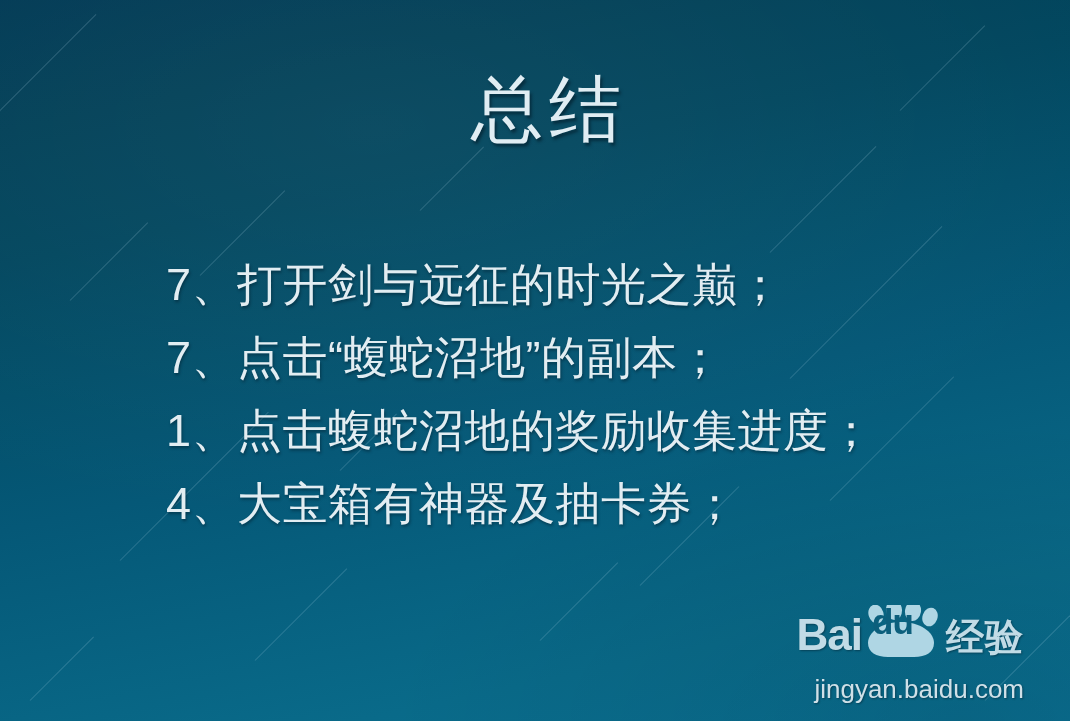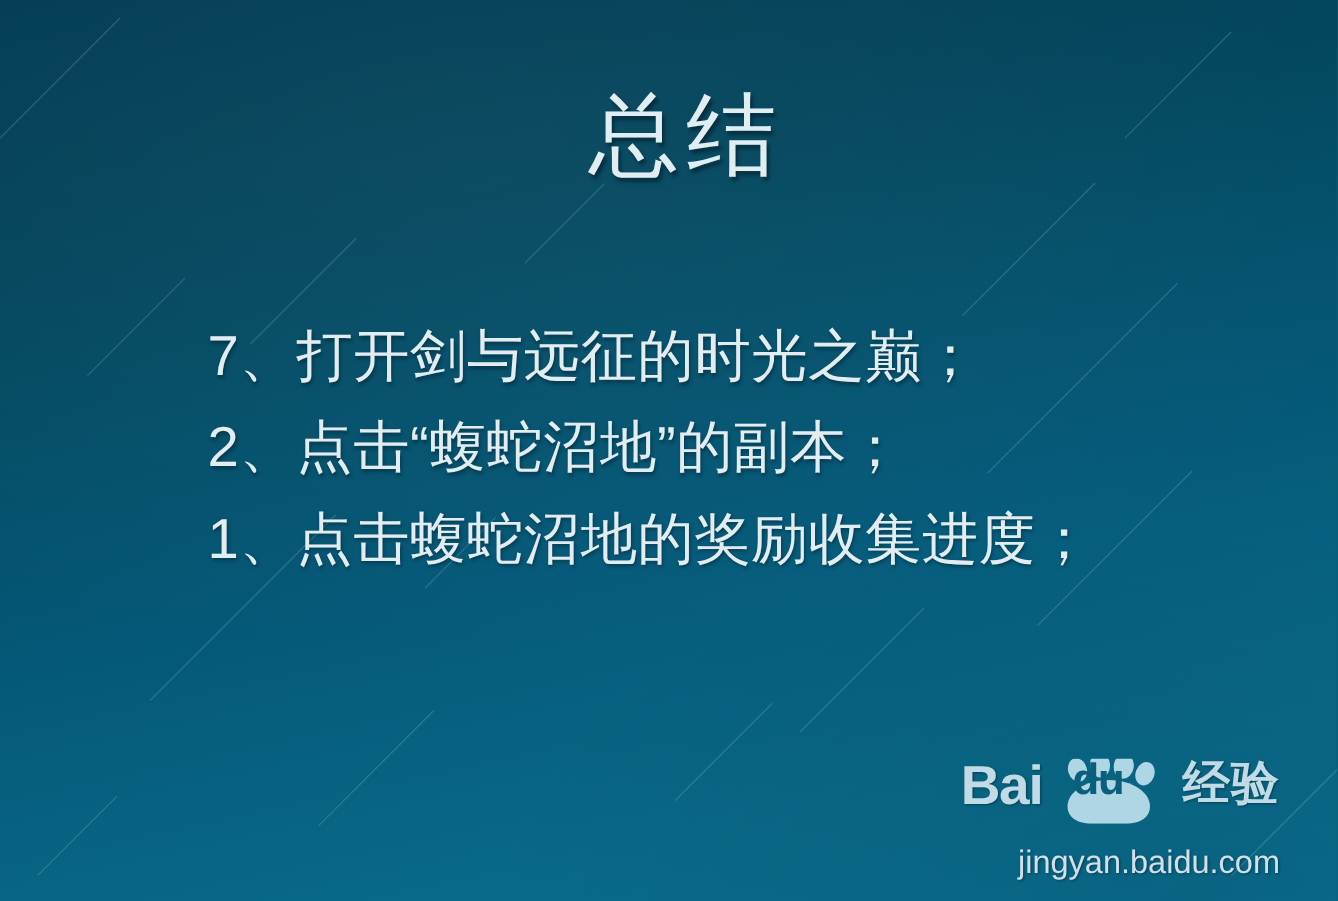--- a/index.html
+++ b/index.html
@@ -87,22 +87,23 @@
   .watermark {
     position: absolute;
     right: 46px;
     bottom: 16px;
     z-index: 4;
     text-align: right;
     opacity: 0.93;
   }
   .wm-logo-row {
     display: flex;
+    align-items: flex-end;
     justify-content: flex-end;
-    gap: 16px;
+    gap: 2px;
     height: 50px;
   }
   .wm-bai {
     font-size: 44px;
     font-weight: bold;
     color: #cfe5ee;
     line-height: 44px;
     letter-spacing: -1px;
     text-shadow: 1px 1px 2px rgba(0,25,40,0.5);
   }
@@ -160,22 +161,23 @@
     <div class="streak" style="left:900px;  top:110px; width:120px;"></div>
     <div class="streak" style="left:985px;  top:700px; width:120px;"></div>
     <div class="streak" style="left:30px;   top:700px; width:90px;"></div>
     <div class="streak" style="left:340px;  top:470px; width:80px;"></div>
   </div>
 
   <div class="title">总结</div>
 
   <div class="body-list">
     <div class="list-line">7、打开剑与远征的时光之巅；</div>
-    <div class="list-line">2、点击“蝮蛇沼地”的副本；</div>
+    <div class="list-line">7、点击“蝮蛇沼地”的副本；</div>
     <div class="list-line">1、点击蝮蛇沼地的奖励收集进度；</div>
+    <div class="list-line">4、大宝箱有神器及抽卡券；</div>
   </div>
 
   <div class="watermark">
     <div class="wm-logo-row">
       <span class="wm-bai">Bai</span>
       <span class="wm-paw">
         <svg width="78" height="52" viewBox="0 0 78 52" xmlns="http://www.w3.org/2000/svg" aria-hidden="true">
           <ellipse cx="14" cy="9" rx="7.5" ry="9.5" fill="#bcdfec" transform="rotate(-16 14 9)"></ellipse>
           <ellipse cx="32" cy="5" rx="8" ry="10" fill="#bcdfec" transform="rotate(-6 32 5)"></ellipse>
           <ellipse cx="51" cy="6" rx="8" ry="10" fill="#bcdfec" transform="rotate(8 51 6)"></ellipse>

